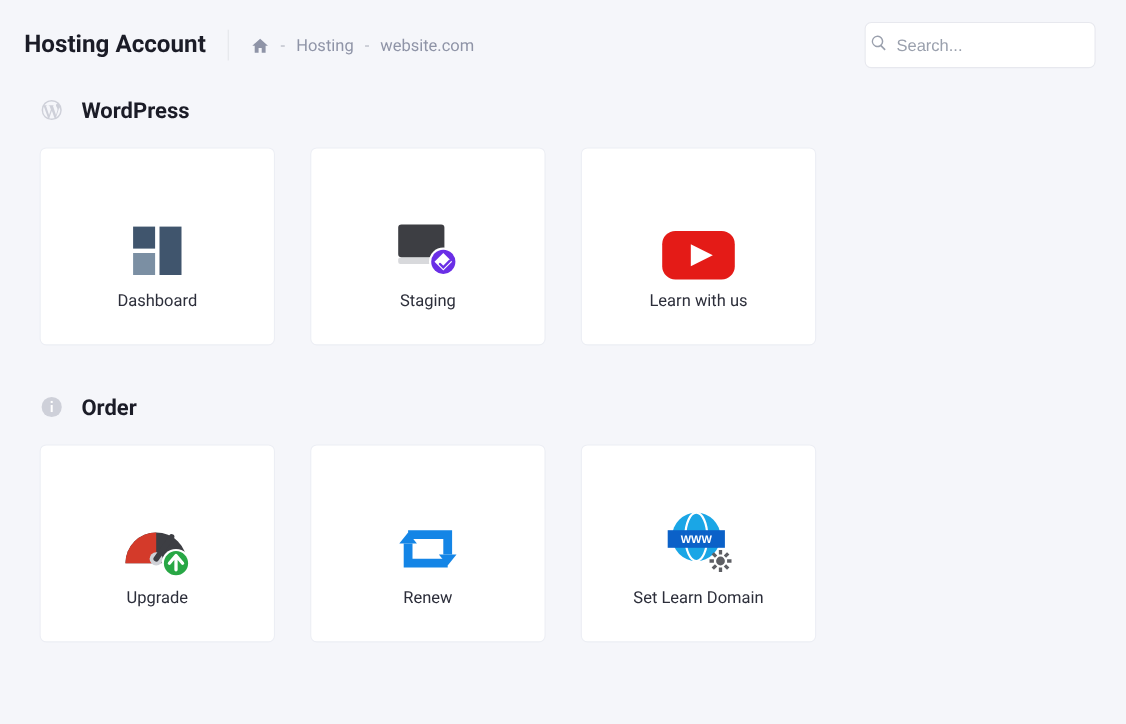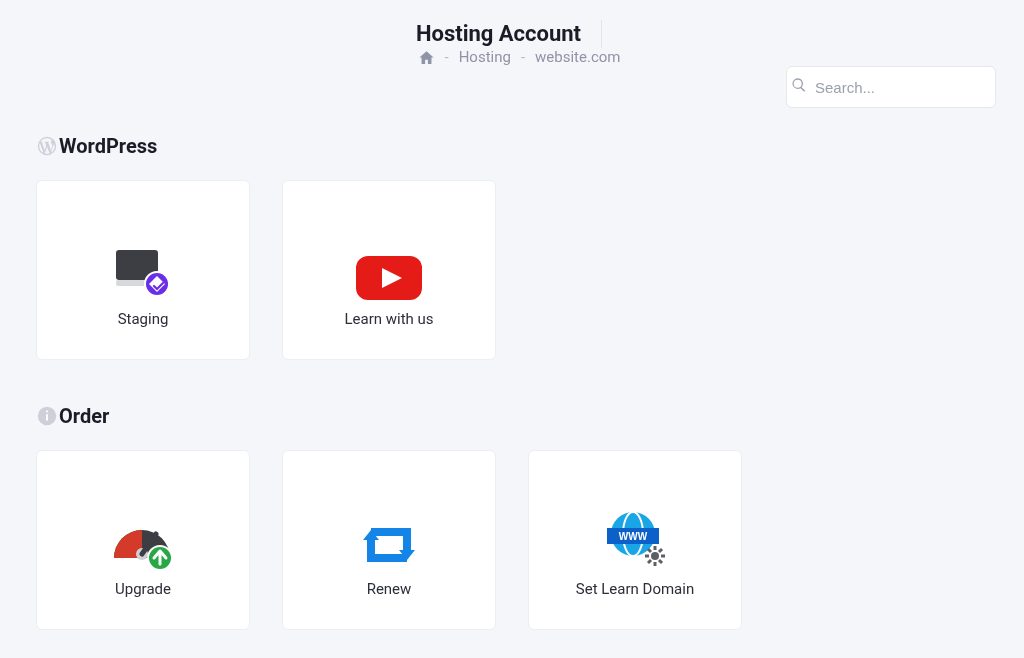--- a/index.html
+++ b/index.html
@@ -8,21 +8,20 @@
     background: #f5f6fa;
     width: 1024px;
     height: 658px;
     overflow: hidden;
     color: #2c2e3a;
   }
   .header {
     display: flex;
     align-items: center;
     padding: 20px 28px 20px 22px;
-    flex-direction: column;
   }
   .page-title {
     font-size: 22px;
     font-weight: 700;
     color: #1b1c27;
     padding-right: 20px;
     border-right: 1px solid #e4e5ea;
     line-height: 28px;
   }
   .breadcrumb {
@@ -51,21 +50,21 @@
     width: 100%;
   }
   .search-box input::placeholder { color:#9aa0ad; }
 
   .section {
     padding: 0 36px;
   }
   .section-header {
     display: flex;
     align-items: center;
-    gap: 1px;
+    gap: 16px;
     margin: 6px 0 22px 0;
   }
   .section-header .sec-icon {
     width: 22px; height: 22px; display:flex; align-items:center; justify-content:center;
   }
   .section-header .sec-icon svg { width:22px; height:22px; fill:#ced0d9; }
   .section-title {
     font-size: 20px;
     font-weight: 700;
     color: #1b1c27;
@@ -133,20 +132,30 @@
     <span class="sec-icon">
       <svg viewBox="0 0 24 24">
           <path d="M12 2a10 10 0 100 20 10 10 0 000-20zm-8.5 10c0-1.2.26-2.35.72-3.38L8.3 19.7A8.5 8.5 0 013.5 12zm8.5 8.5c-.83 0-1.63-.12-2.4-.34l2.55-7.4 2.6 7.14c.2.05.4.1.6.13A8.5 8.5 0 0112 20.5zm1.17-12.5c.5-.3.96-.04.96-.04 0 0 .4-.47-.4-.5 0 0-1.35-.1-2.2-.1-.8 0-2.2.1-2.2.1-.8.03-.4.5-.4.5s.46-.25.96.04l1.3 3.56-1.8 5.4-3-8.96c.5-.3.96-.04.96-.04 0 0 .4-.47-.4-.5 0 0-1.35-.1-2.2-.1A8.5 8.5 0 0112 3.5c2.2 0 4.2.85 5.7 2.22-.04 0-.07 0-.1 0-.83 0-1.4.72-1.4 1.5 0 .7.4 1.3.83 2 .33.56.7 1.28.7 2.3 0 .72-.27 1.55-.63 2.7l-.83 2.78-3-8.99zm6.3 1.44A8.45 8.45 0 0120.5 12a8.5 8.5 0 01-4.25 7.36l2.6-7.5c.48-1.2.64-2.17.64-3 0-.32-.02-.6-.02-.42z"></path>
         </svg>
     </span>
     <div class="section-title">WordPress</div>
   </div>
 
   <div class="card-grid">
 
+    <div class="card">
+      <div class="icon-wrap">
+        <svg width="56" height="56" viewBox="0 0 56 56">
+          <rect x="6" y="6" width="20" height="20" fill="#40556d"></rect>
+          <rect x="30" y="6" width="20" height="44" fill="#40556d"></rect>
+          <rect x="6" y="30" width="20" height="20" fill="#7b8fa3"></rect>
+        </svg>
+      </div>
+      <div class="card-label">Dashboard</div>
+    </div>
 
     <div class="card">
       <div class="icon-wrap">
         <svg width="66" height="56" viewBox="0 0 66 56">
           <rect x="6" y="4" width="42" height="30" rx="3" fill="#3d3e43"></rect>
           <rect x="6" y="34" width="42" height="6" rx="2" fill="#d8d9dc"></rect>
           <circle cx="47" cy="38" r="13" fill="#fff"></circle>
           <circle cx="47" cy="38" r="11" fill="#6a2ee6"></circle>
           <path d="M47 30 l8 8-8 8-8-8z" fill="#fff"></path>
           <path d="M44 40 l3 3 6-6" stroke="#6a2ee6" stroke-width="2.2" fill="none" stroke-linecap="round"></path>

